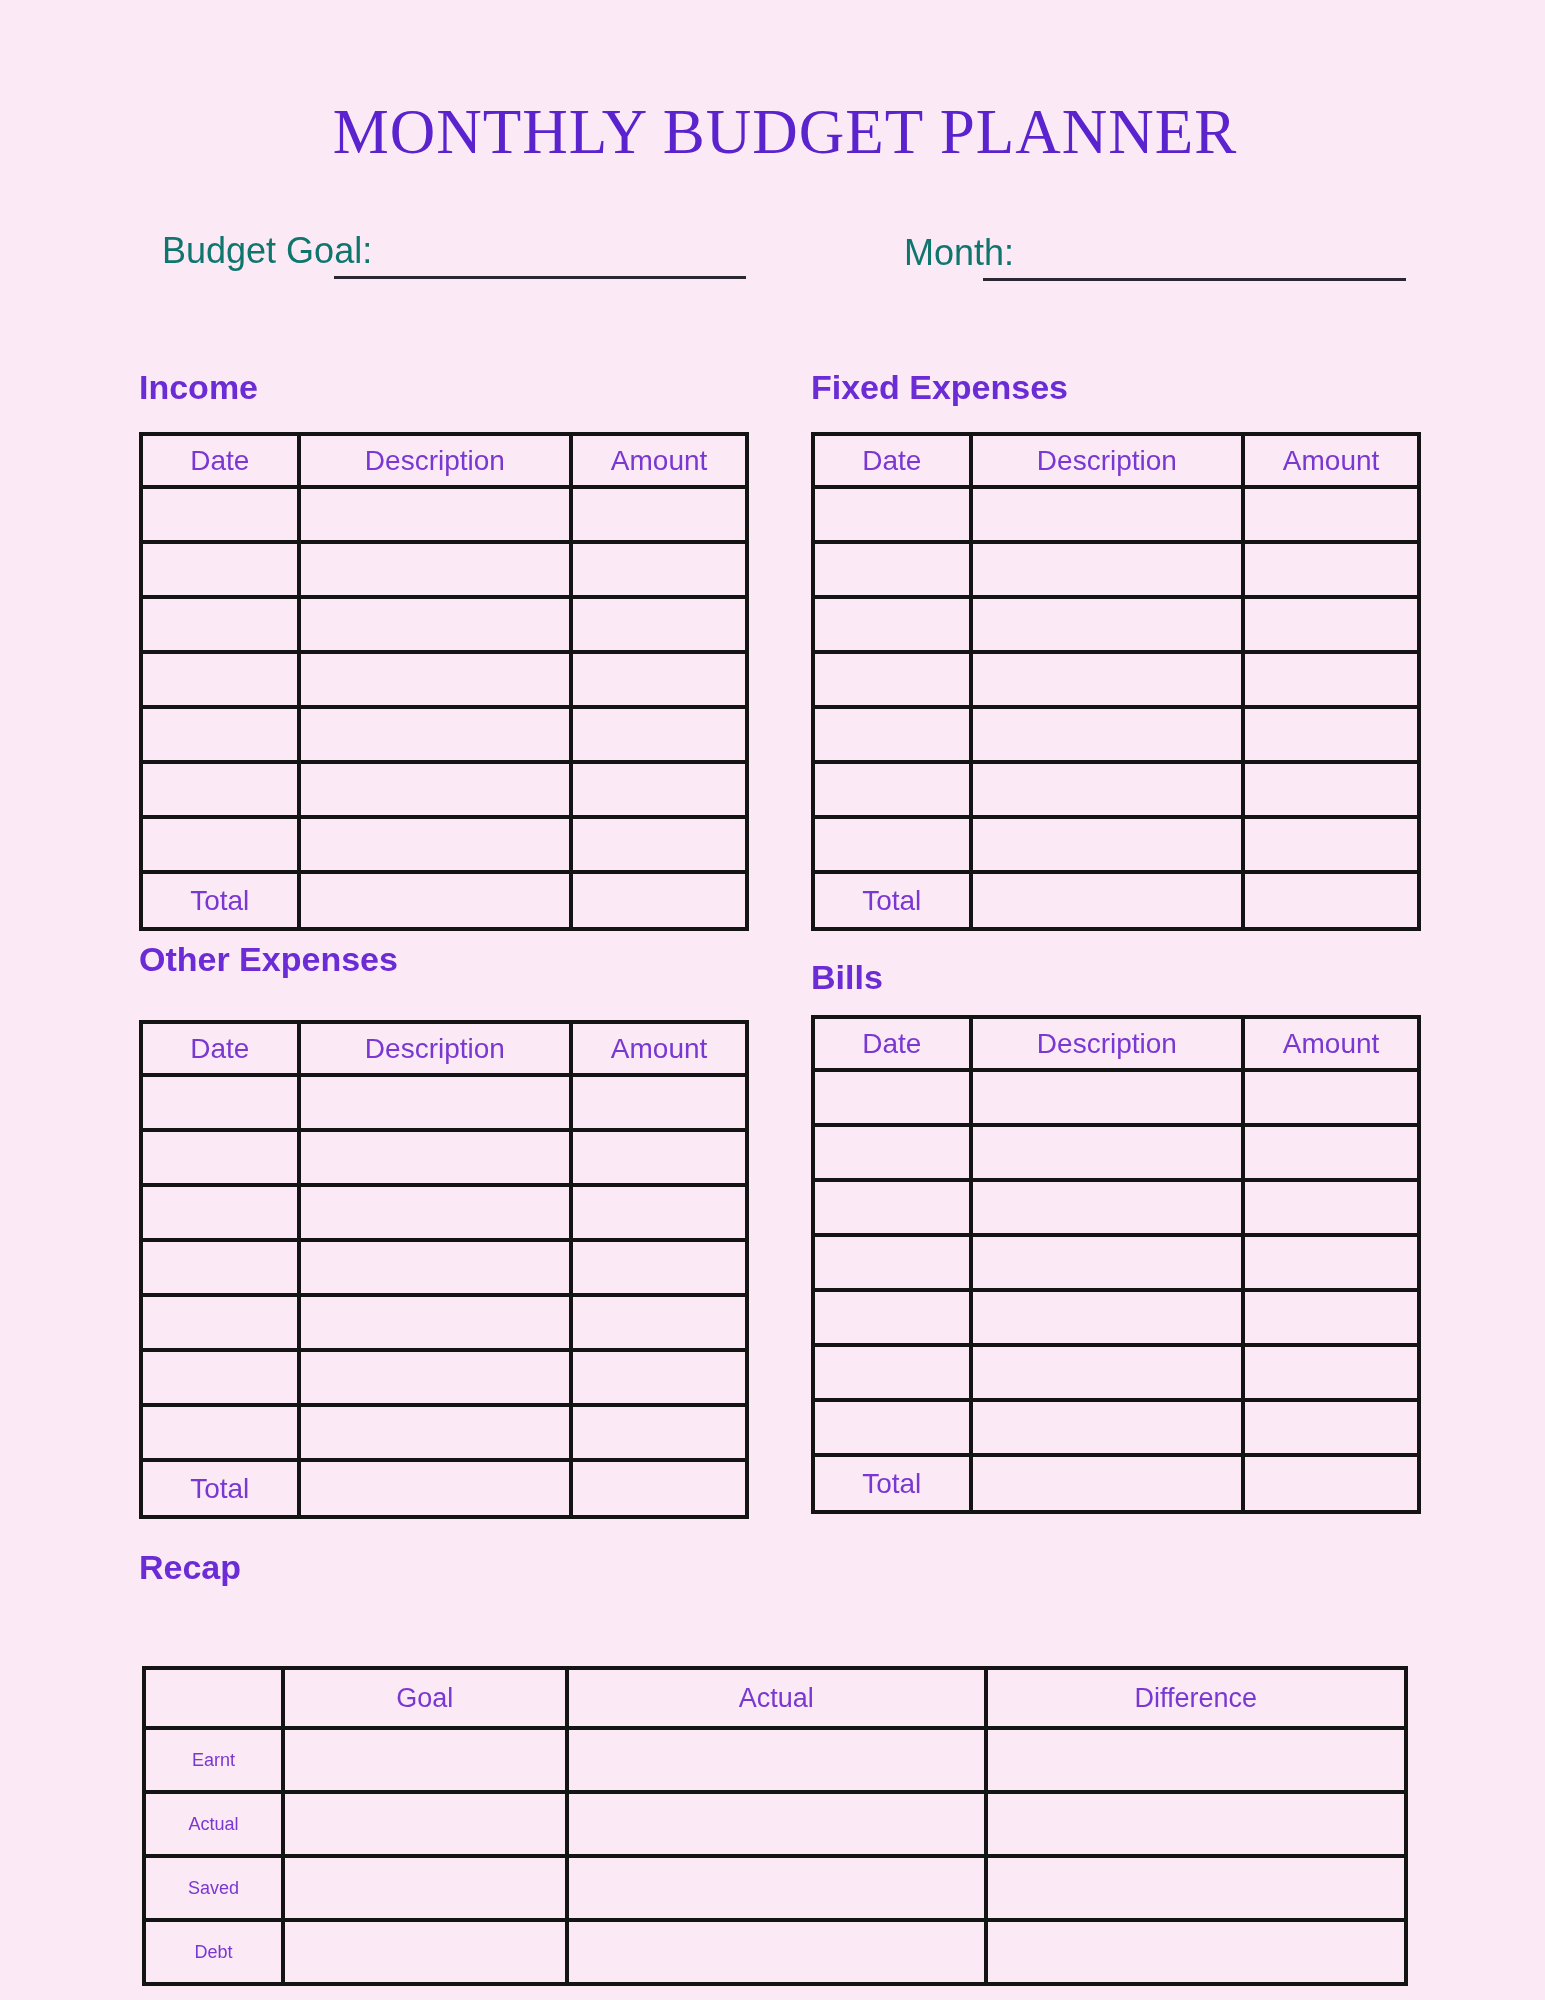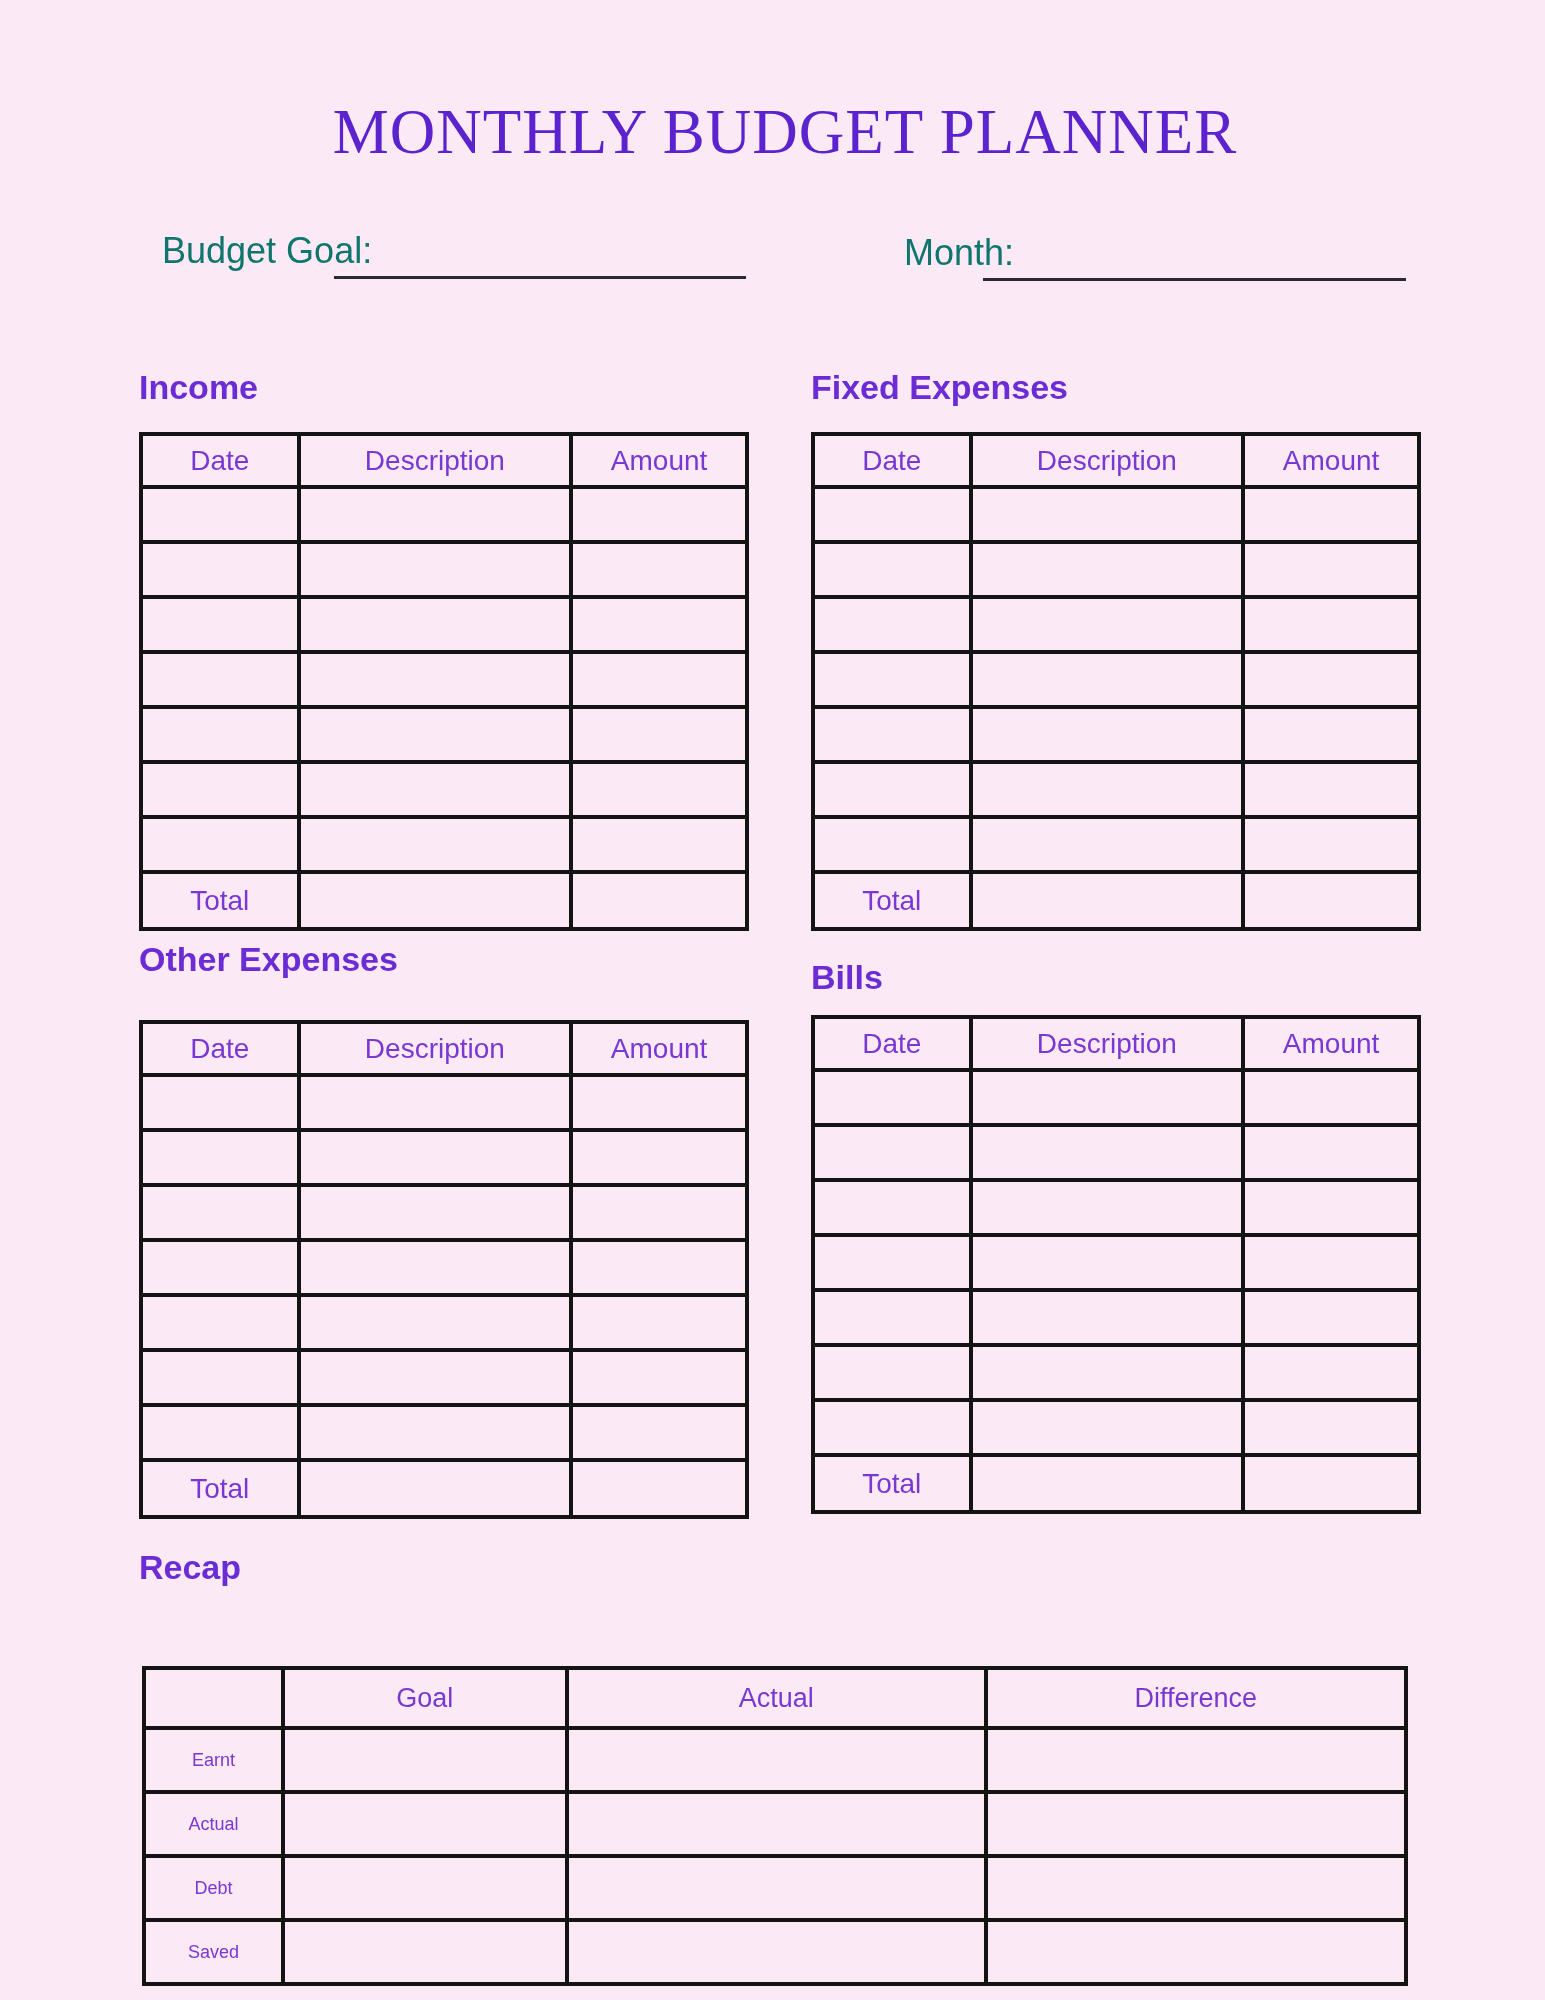--- a/index.html
+++ b/index.html
@@ -336,27 +336,27 @@
         <td></td>
         <td></td>
       </tr>
       <tr>
         <td>Actual</td>
         <td></td>
         <td></td>
         <td></td>
       </tr>
       <tr>
+        <td>Saved</td>
+        <td></td>
+        <td></td>
+        <td></td>
+      </tr>
+      <tr>
         <td>Debt</td>
         <td></td>
         <td></td>
         <td></td>
       </tr>
-      <tr>
-        <td>Saved</td>
-        <td></td>
-        <td></td>
-        <td></td>
-      </tr>
     </tbody>
   </table>
 
 </div>
 
 </body></html>

